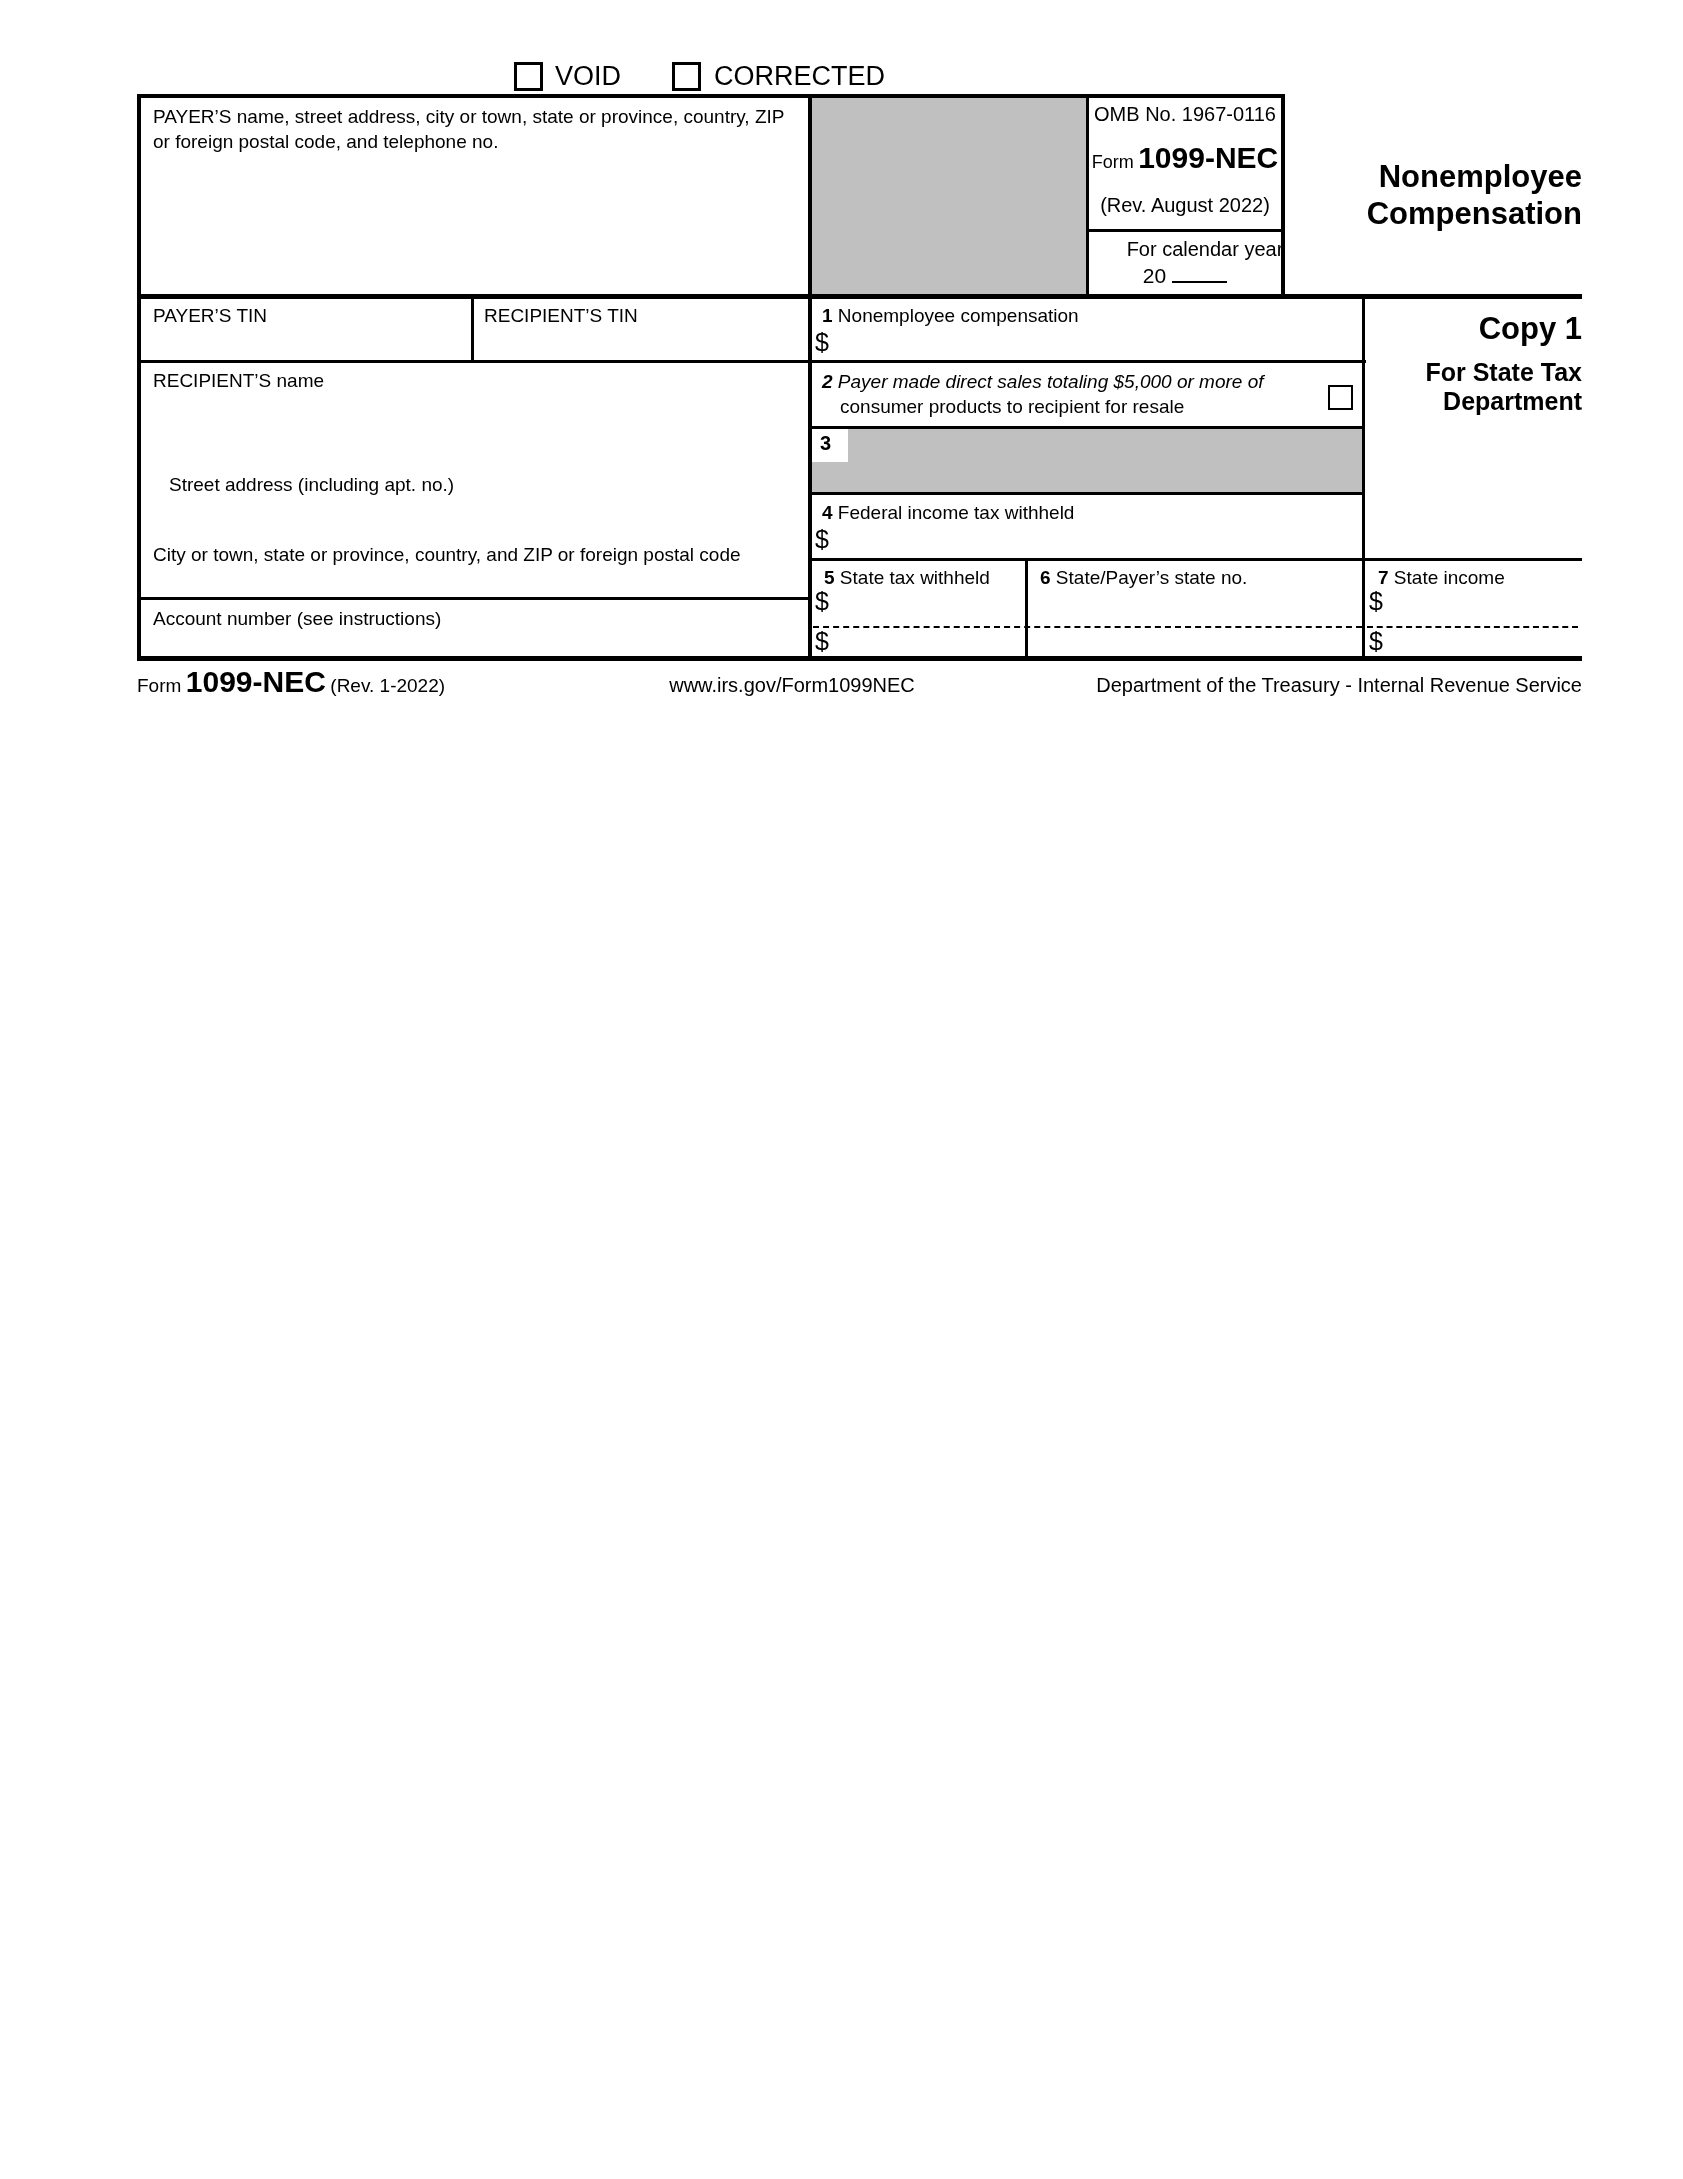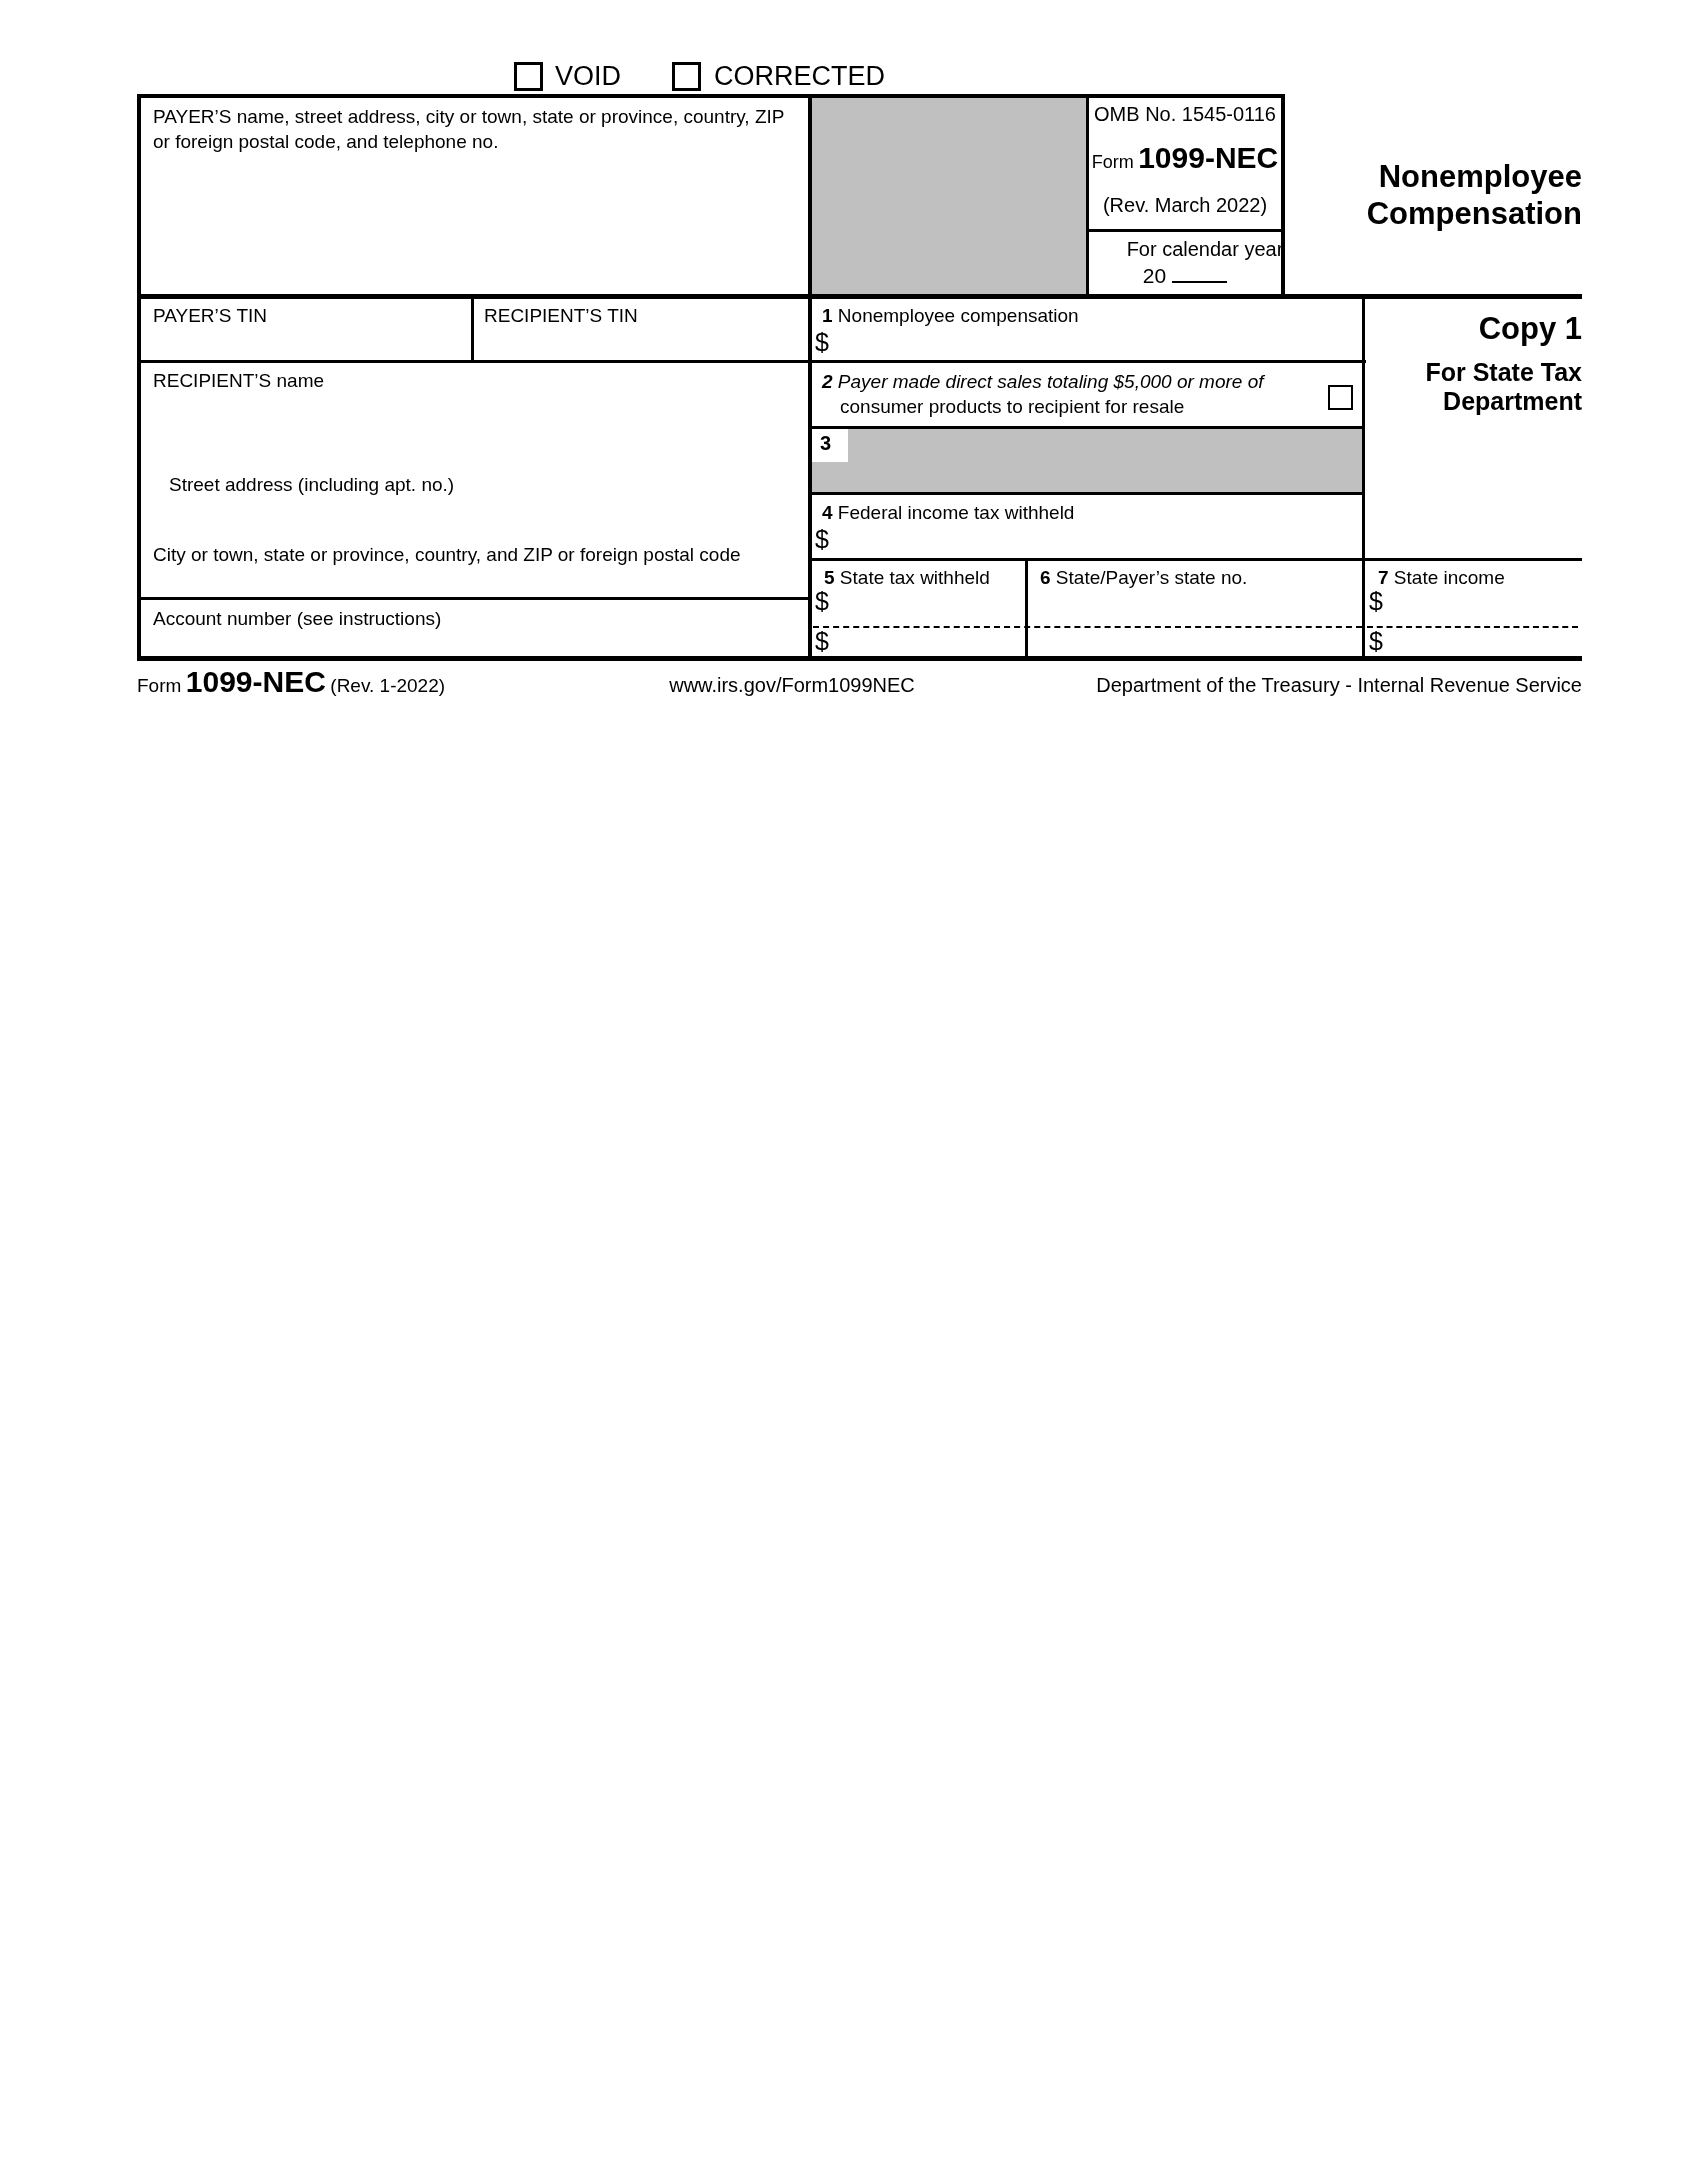--- a/index.html
+++ b/index.html
@@ -58,26 +58,26 @@
 <div class="vl" style="left:471px;top:294px;width:3px;height:69px;"></div>
 <div class="vl" style="left:1086px;top:94px;width:3px;height:204px;"></div>
 <div class="vl" style="left:1281px;top:94px;width:4px;height:204px;"></div>
 <div class="vl" style="left:1362px;top:294px;width:3px;height:367px;"></div>
 <div class="vl" style="left:1025px;top:558px;width:3px;height:103px;"></div>
 
 <div class="abs" style="left:141px;top:98px;width:667px;height:196px;">
   <div class="lbl" style="margin:6px 10px 0 12px;width:634px;">PAYER’S name, street address, city or town, state or province, country, ZIP or foreign postal code, and telephone no.</div>
 </div>
 
-<div class="abs omb-center" style="left:1089px;top:103px;width:192px;font-size:20px;">OMB No. 1545-0116</div>
+<div class="abs omb-center" style="left:1089px;top:103px;width:192px;font-size:20px;">OMB No. 1967-0116</div>
 <div class="abs omb-center" style="left:1089px;top:141px;width:192px;">
   <span class="lbl-sm" style="font-size:18px;">Form</span>
   <span style="font-size:30px;font-weight:bold;">1099-NEC</span>
 </div>
-<div class="abs omb-center" style="left:1089px;top:194px;width:192px;font-size:20px;">(Rev. March 2022)</div>
+<div class="abs omb-center" style="left:1089px;top:194px;width:192px;font-size:20px;">(Rev. August 2022)</div>
 <div class="abs omb-center" style="left:1089px;top:238px;width:192px;font-size:20px;padding-left:20px;">For calendar year</div>
 <div class="abs omb-center" style="left:1089px;top:261px;width:192px;font-size:21px;">
   <span>20</span><span class="yr-line"></span>
 </div>
 
 <div class="abs title-blk" style="left:1297px;top:158px;width:285px;">
   <div>Nonemployee</div>
   <div>Compensation</div>
 </div>
 

